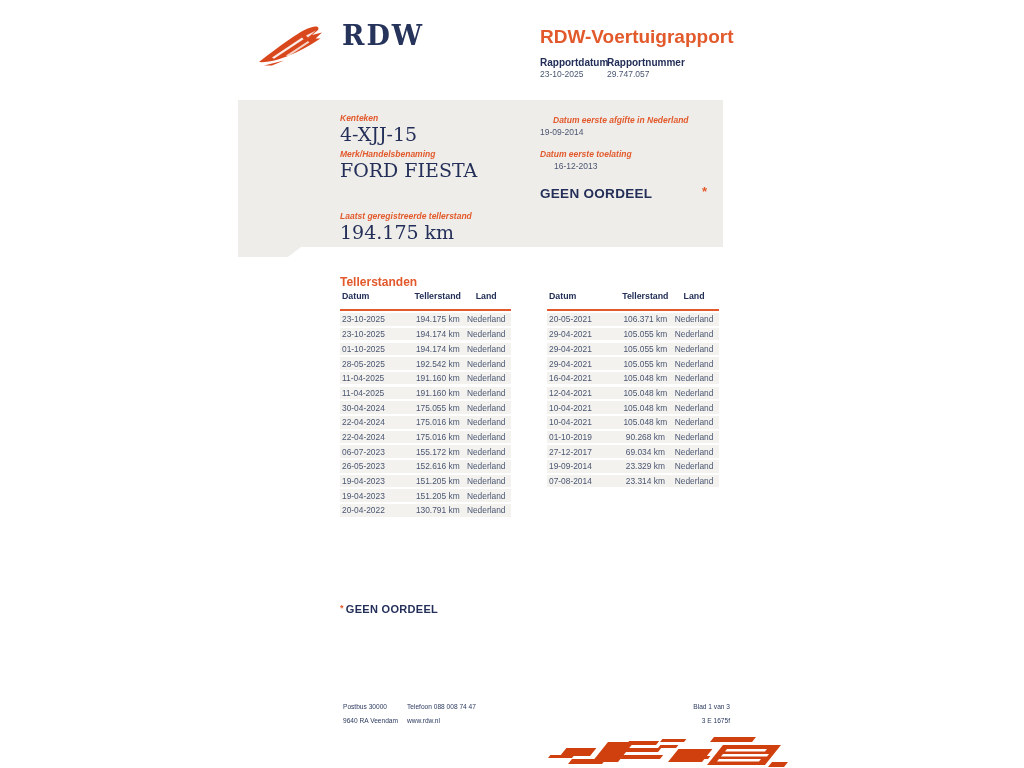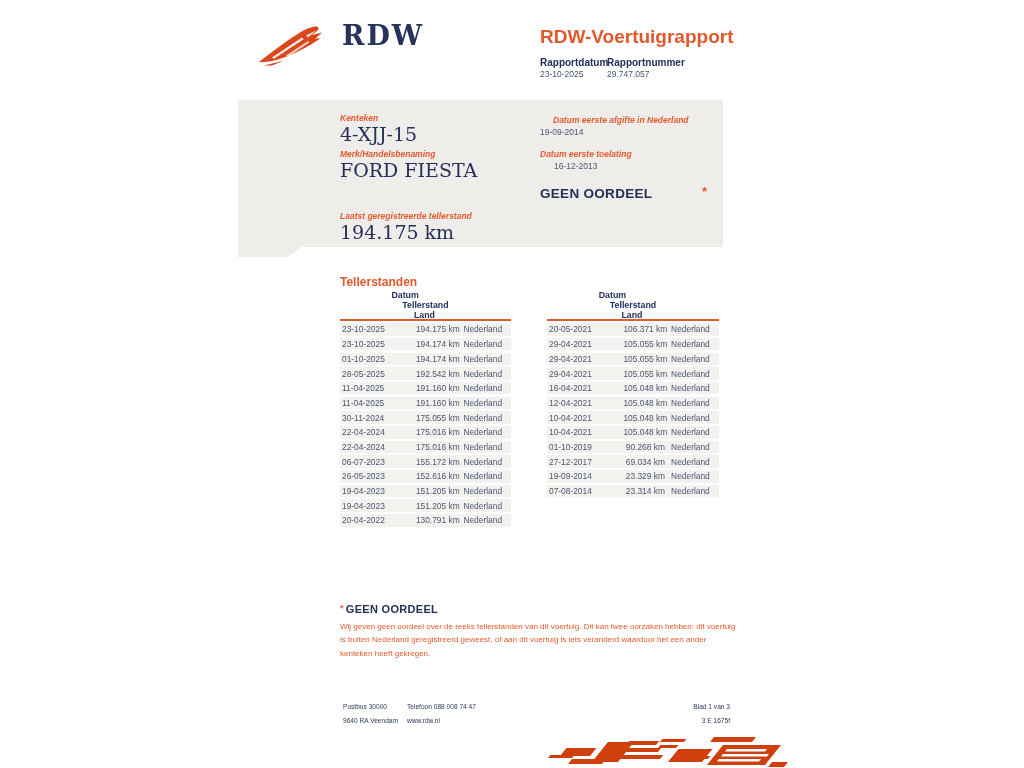--- a/index.html
+++ b/index.html
@@ -26,28 +26,28 @@
   .bigval{position:absolute;font-family:"DejaVu Serif",serif;font-size:19px;color:#232f58;}
   .smval{position:absolute;font-size:8.5px;color:#4a5671;}
   .oordeel{position:absolute;left:302px;top:86px;font-size:13.5px;font-weight:bold;color:#232f58;letter-spacing:.3px;}
   .oordeel-ast{position:absolute;left:464px;top:84px;font-size:13px;font-weight:bold;color:#e2592b;}
 
   
   .tbl-title{position:absolute;left:340px;top:275px;font-size:12px;font-weight:bold;color:#e2592b;}
   .mtable{position:absolute;top:290px;}
   .mtable.left{left:340px;width:171px;}
   .mtable.right{left:547px;width:172px;}
-  .thead{display:flex;align-items:center;height:11px;padding-bottom:18px;
-         border-bottom:2px solid #e2592b;font-size:8.8px;font-weight:bold;color:#232f58;flex-direction:column;}
+  .thead{display:flex;align-items:center;height:11px;padding-bottom:8px;
+         border-bottom:2px solid #e2592b;font-size:8.8px;font-weight:bold;color:#232f58;}
   .trow{display:flex;align-items:center;height:12.5px;margin-top:2.2px;background:#f3f2ef;
         font-size:8.4px;color:#4a5671;}
   .tcell{white-space:nowrap;}
   .c0{width:41%;padding-left:2px;text-align:left;}
   .c1{width:30%;text-align:center;}
-  .c2{flex:1;text-align:left;padding-right:2px;}
+  .c2{flex:1;text-align:center;padding-right:2px;}
 
   
   .fn-head{position:absolute;left:340px;top:603px;font-size:11px;font-weight:bold;color:#232f58;letter-spacing:.3px;}
   .fn-head .fn-ast{color:#e2592b;font-size:9px;vertical-align:2px;margin-right:2px;}
   .fn-text{position:absolute;left:340px;top:620px;width:397px;font-size:8px;line-height:1.68;color:#e2592b;}
 
   
   .foot{position:absolute;font-size:6.6px;color:#2b3a5e;line-height:14px;}
   .f1{left:343px;top:700px;}
   .f2{left:407px;top:700px;}
@@ -127,21 +127,21 @@
           <span class="tcell c0">11-04-2025</span>
           <span class="tcell c1">191.160 km</span>
           <span class="tcell c2">Nederland</span>
         </div>
         <div class="trow">
           <span class="tcell c0">11-04-2025</span>
           <span class="tcell c1">191.160 km</span>
           <span class="tcell c2">Nederland</span>
         </div>
         <div class="trow">
-          <span class="tcell c0">30-11-2024</span>
+          <span class="tcell c0">30-04-2024</span>
           <span class="tcell c1">175.055 km</span>
           <span class="tcell c2">Nederland</span>
         </div>
         <div class="trow">
           <span class="tcell c0">22-04-2024</span>
           <span class="tcell c1">175.016 km</span>
           <span class="tcell c2">Nederland</span>
         </div>
         <div class="trow">
           <span class="tcell c0">22-04-2024</span>
@@ -240,21 +240,20 @@
         </div>
         <div class="trow">
           <span class="tcell c0">07-08-2014</span>
           <span class="tcell c1">23.314 km</span>
           <span class="tcell c2">Nederland</span>
         </div>
       </div>
   </div>
 
   <div class="fn-head"><span class="fn-ast">*</span><span>GEEN OORDEEL</span></div>
-  <div class="fn-text">Wij geven geen oordeel over de reeks tellerstanden van dit voertuig. Dit kan twee oorzaken hebben: dit voertuig is buiten Nederland geregistreerd geweest, of aan dit voertuig is iets veranderd waardoor het een ander kenteken heeft gekregen.</div>
 
   <div class="foot f1">
     <div>Postbus 30000</div>
     <div>9640 RA Veendam</div>
   </div>
   <div class="foot f2">
     <div>Telefoon 088 008 74 47</div>
     <div>www.rdw.nl</div>
   </div>
   <div class="foot f3">

